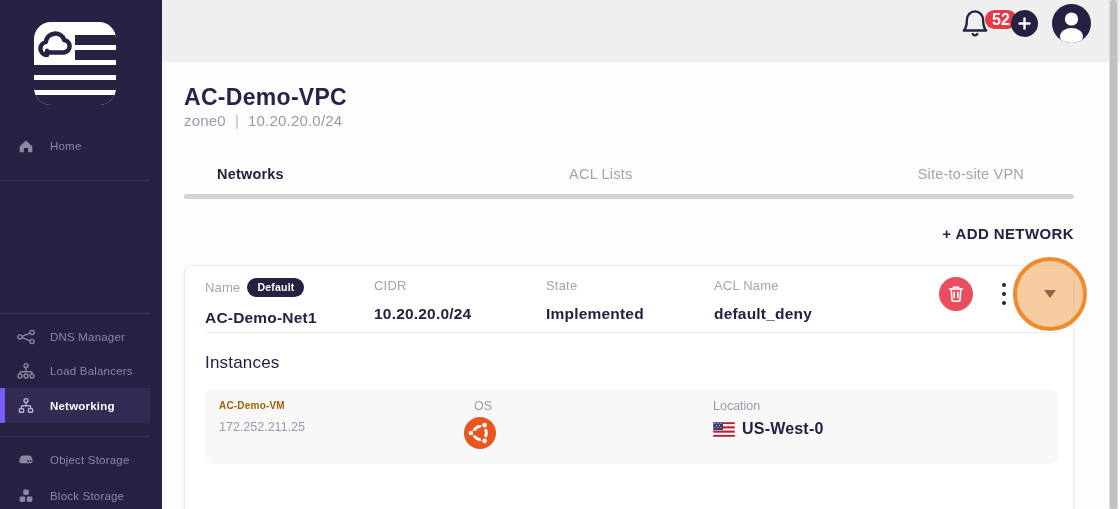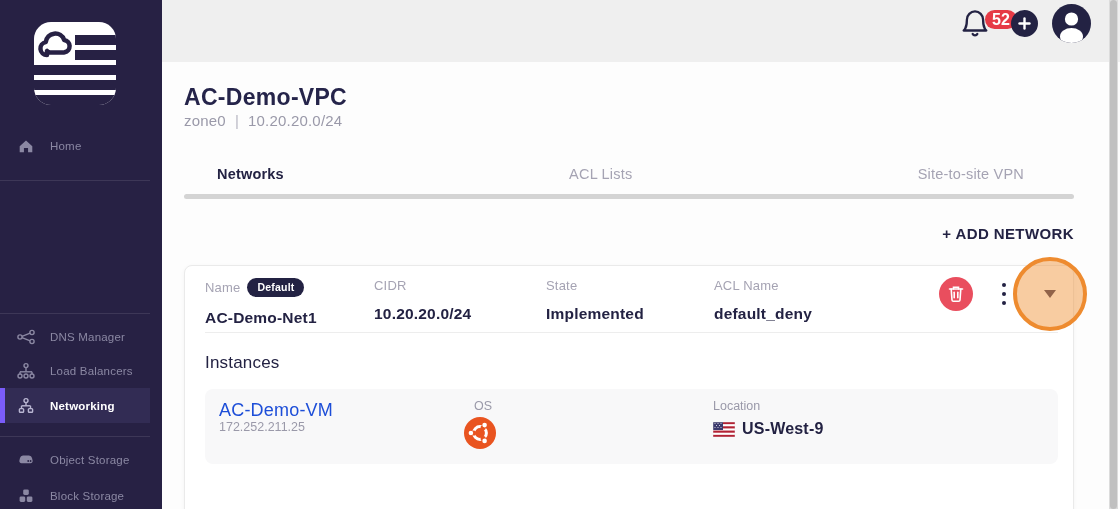--- a/index.html
+++ b/index.html
@@ -52,21 +52,21 @@
   .kebab { position:absolute; left:813px; top:17px; width:12px; height:22px; display:flex; flex-direction:column; align-items:center; justify-content:space-between; cursor:pointer; }
   .kebab i { width:4px; height:4px; border-radius:50%; background:#232243; }
   .caret-btn { position:absolute; left:857px; top:22px; width:16px; height:12px; display:flex; align-items:center; justify-content:center; cursor:pointer; }
   .caret { width:0; height:0; border-left:6px solid transparent; border-right:6px solid transparent; border-top:8px solid #3a3657; }
   .highlight-circle { position:absolute; left:828px; top:-9px; width:74px; height:74px; border-radius:50%; background:rgba(241,148,58,.48); border:4px solid #ee8b2f; pointer-events:none; z-index:6; }
 
   .card-divider { position:absolute; left:20px; top:66px; width:853px; height:1px; background:#ededed; }
   .instances-title { position:absolute; left:20px; top:79px; font-size:17px; font-weight:400; color:#232243; letter-spacing:.2px;margin-top:8px; }
 
   .inner-card { position:absolute; left:20px; top:123px; width:853px; height:75px; background:#f8f8f9; border-radius:8px; }
-  .vm-name { position:absolute; left:14px; top:11px; font-size:18px; font-weight:400; color:#1d4ed8; letter-spacing:.2px; cursor:pointer; }
+  .vm-name { position:absolute; left:14px; top:11px; font-size:10px; font-weight:700; color:#a16207; letter-spacing:.2px; cursor:pointer; }
   .vm-ip { position:absolute; left:14px; top:31px; font-size:12.5px; color:#9a99a9; }
   .os-col { position:absolute; left:259px; top:10px; }
   .os-label { font-size:12.5px; color:#9a99a9;margin-left:10px; }
   .os-icon { margin-top:4px; width:32px; height:32px; }
   .loc-col { position:absolute; left:508px; top:10px; }
   .loc-label { font-size:12.5px; color:#9a99a9; }
   .loc-row { margin-top:7px; display:flex; align-items:center; gap:7px; }
   .loc-value { font-size:16px; font-weight:700; color:#232243; letter-spacing:.2px; }
 </style>
 </head>
@@ -329,17 +329,17 @@
               <circle cx="5" cy="1.6" r="0.5"></circle>
               <circle cx="8" cy="1.6" r="0.5"></circle>
               <circle cx="3.5" cy="3.6" r="0.5"></circle>
               <circle cx="6.5" cy="3.6" r="0.5"></circle>
               <circle cx="2" cy="5.6" r="0.5"></circle>
               <circle cx="5" cy="5.6" r="0.5"></circle>
               <circle cx="8" cy="5.6" r="0.5"></circle>
             </g>
           <rect width="22" height="15" fill="none" stroke="#d8d8d8" stroke-width="0.5"></rect>
         </svg>
-        <span class="loc-value">US-West-9</span>
+        <span class="loc-value">US-West-0</span>
       </div>
     </div>
   </div>
 </div>
 
 </body></html>

